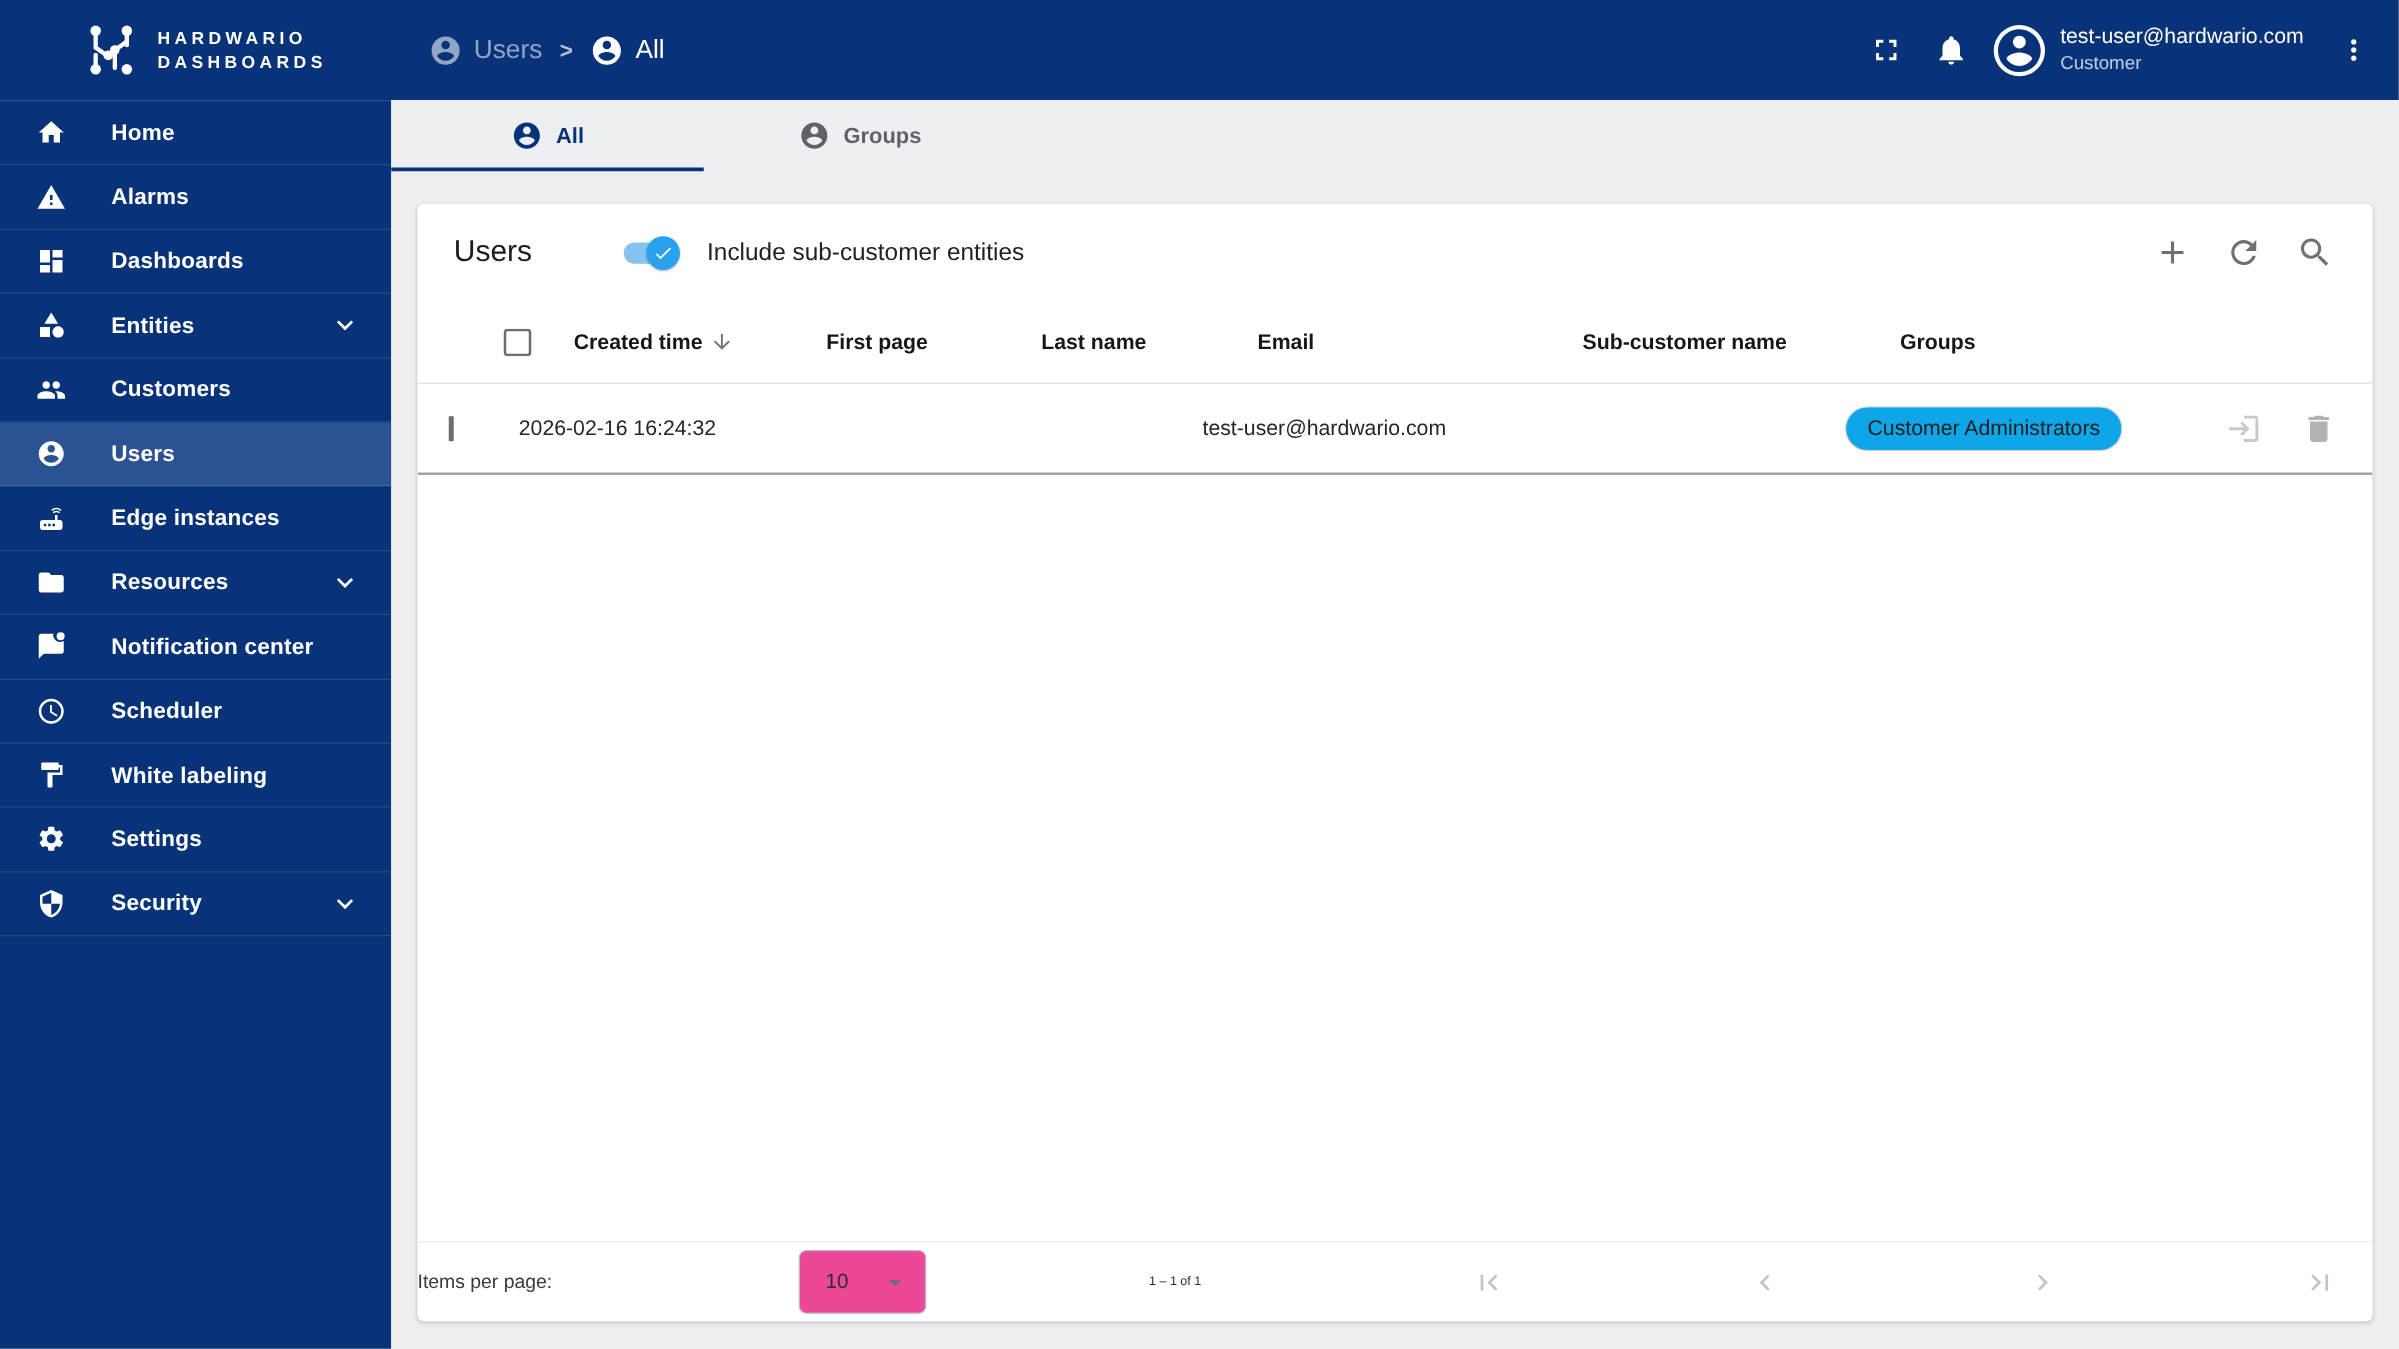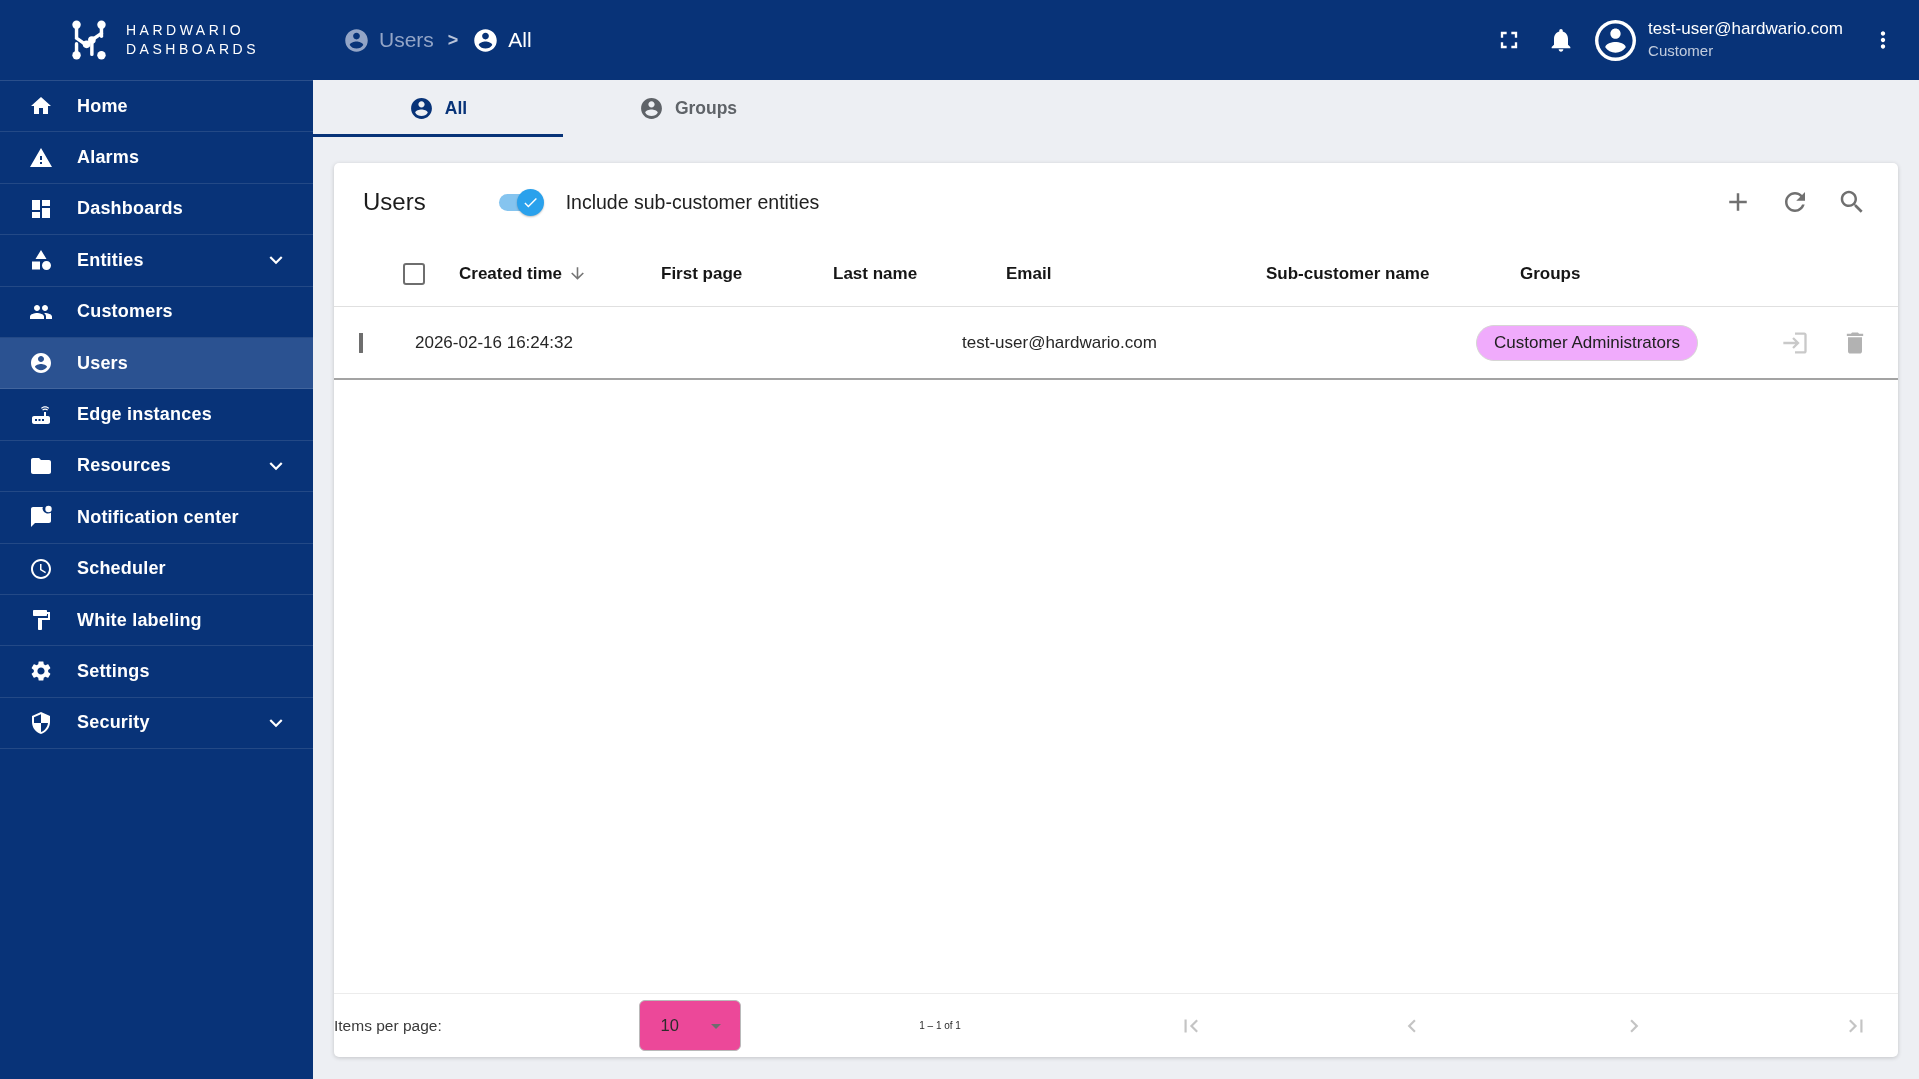--- a/index.html
+++ b/index.html
@@ -4,36 +4,36 @@
 <style>
   * { margin:0; padding:0; box-sizing:border-box; }
   html,body { width:1919px; height:1079px; overflow:hidden; }
   body { font-family:"Liberation Sans","DejaVu Sans",sans-serif; background:#edeff3; color:#212121; }
   .icon svg { display:block; fill:currentColor; }
 
   
   .topbar { position:absolute; top:0; left:0; width:1919px; height:80px; background:#083378; display:flex; align-items:center; z-index:5; }
   .logo { display:flex; align-items:center; gap:14px; margin-left:66px; width:233px; flex:none; }
   .logo-mark { color:#fff; flex:none; }
-  .logo-text { color:#fff; font-size:14px; font-weight:normal; letter-spacing:3.5px; line-height:1.35; }
+  .logo-text { color:#fff; font-size:14px; font-weight:bold; letter-spacing:3.5px; line-height:1.35; }
   .breadcrumb { display:flex; align-items:center; margin-left:44px; gap:14px; }
   .crumb { display:flex; align-items:center; gap:9px; font-size:21px; font-weight:500; }
   .crumb.parent { color:#93a5c7; }
   .crumb.current { color:#ffffff; }
   .crumb-sep { color:#b9c4da; font-size:18px; font-weight:bold; }
   .topbar-right { margin-left:auto; display:flex; align-items:center; margin-right:10px; }
   .icon-btn { width:52px; height:52px; display:flex; align-items:center; justify-content:center; background:none; border:none; color:#fff; cursor:pointer; }
   .avatar { width:41px; height:41px; border-radius:50%; background:#fff; color:#083378; display:flex; align-items:center; justify-content:center; margin-left:8px; }
   .account-text { margin-left:12px; margin-right:14px; max-width:210px; }
   .account-email { color:#fff; font-size:17px; line-height:1.35; }
   .account-role { color:rgba(255,255,255,0.75); font-size:15px; line-height:1.35; }
 
   
   .sidebar { position:absolute; top:80px; left:0; width:313px; bottom:0; background:#083378; border-top:1px solid rgba(255,255,255,0.14); }
-  .side-item { position:relative; height:51.4px; display:flex; align-items:center; padding-left:29px; gap:24px; color:#fff; cursor:pointer; border-bottom:1px solid rgba(255,255,255,0.11); }
+  .side-item { position:relative; height:51.4px; display:flex; align-items:center; padding-left:29px; gap:36px; color:#fff; cursor:pointer; border-bottom:1px solid rgba(255,255,255,0.11); }
   .side-item.active { background:#2b5291; }
   .side-label { font-size:18px; font-weight:bold; letter-spacing:0.2px; }
   .side-chevron { position:absolute; right:24px; top:50%; transform:translateY(-50%); color:#fff; }
 
   
   .main { position:absolute; left:313px; top:80px; right:0; bottom:0; background:#edeff3; }
   .tabs { display:flex; height:57px; }
   .tab { width:250px; display:flex; align-items:center; justify-content:center; gap:11px; font-size:17.5px; font-weight:bold; color:#5f6368; cursor:pointer; position:relative; }
   .tab.active { color:#083378; }
   .tab.active::after { content:""; position:absolute; left:0; right:0; bottom:0; height:3px; background:#083378; }
@@ -49,21 +49,21 @@
   .tool-btn { width:57px; height:48px; display:flex; align-items:center; justify-content:center; background:none; border:none; color:#707070; cursor:pointer; }
 
   .grid-row { display:grid; grid-template-columns:81px 202px 172px 173px 260px 254px 1fr 150px; align-items:center; }
   .thead { height:66px; flex:none; border-bottom:1px solid #e0e0e0;padding-left:44px; }
   .th { font-size:17px; font-weight:bold; color:#161616; display:flex; align-items:center; gap:6px; overflow:hidden; white-space:nowrap; }
   .sort-arrow { color:#757575; }
   .trow { height:73px; flex:none; border-bottom:2px solid #a3a3a3; cursor:pointer; }
   .td { font-size:17px; color:#262626; overflow:hidden; white-space:nowrap; }
   .cell-check { padding-left:25px; }
   .checkbox { width:22px; height:22px; border:2.5px solid #6e6e6e; border-radius:3px; background:#fff; cursor:pointer; }
-  .chip { display:inline-block; background:#f0abfc; border:1px solid #d6d6d4; border-radius:18px; padding:7px 17px; font-size:17px; color:#212121; }
+  .chip { display:inline-block; background:#0ea5e9; border:1px solid #d6d6d4; border-radius:18px; padding:7px 17px; font-size:17px; color:#212121; }
   .row-actions { display:flex; justify-content:flex-end; align-items:center; gap:18px; padding-right:22px; }
   .row-action-btn { width:42px; height:42px; display:flex; align-items:center; justify-content:center; background:none; border:none; cursor:pointer; }
   .login-color { color:#c9c9c9; }
   .delete-color { color:#b2b2b2; }
   .tbody-spacer { flex:1; }
 
   .paginator { height:64px; flex:none; border-top:1px solid #ececec; display:flex; align-items:center; justify-content:space-between; padding-right:20px; color:#3c3c3c; }
   .ipp-label { font-size:15.5px; color:#3a3a3a; }
   .page-size { display:flex; align-items:center; justify-content:space-between; width:102px; height:51px; border:1px solid #b9b9b9; border-radius:6px; margin-left:20px; padding:0 12px 0 20px; cursor:pointer; background:#ec4899; }
   .page-size-value { font-size:16.5px; color:#2c2c2c; }

